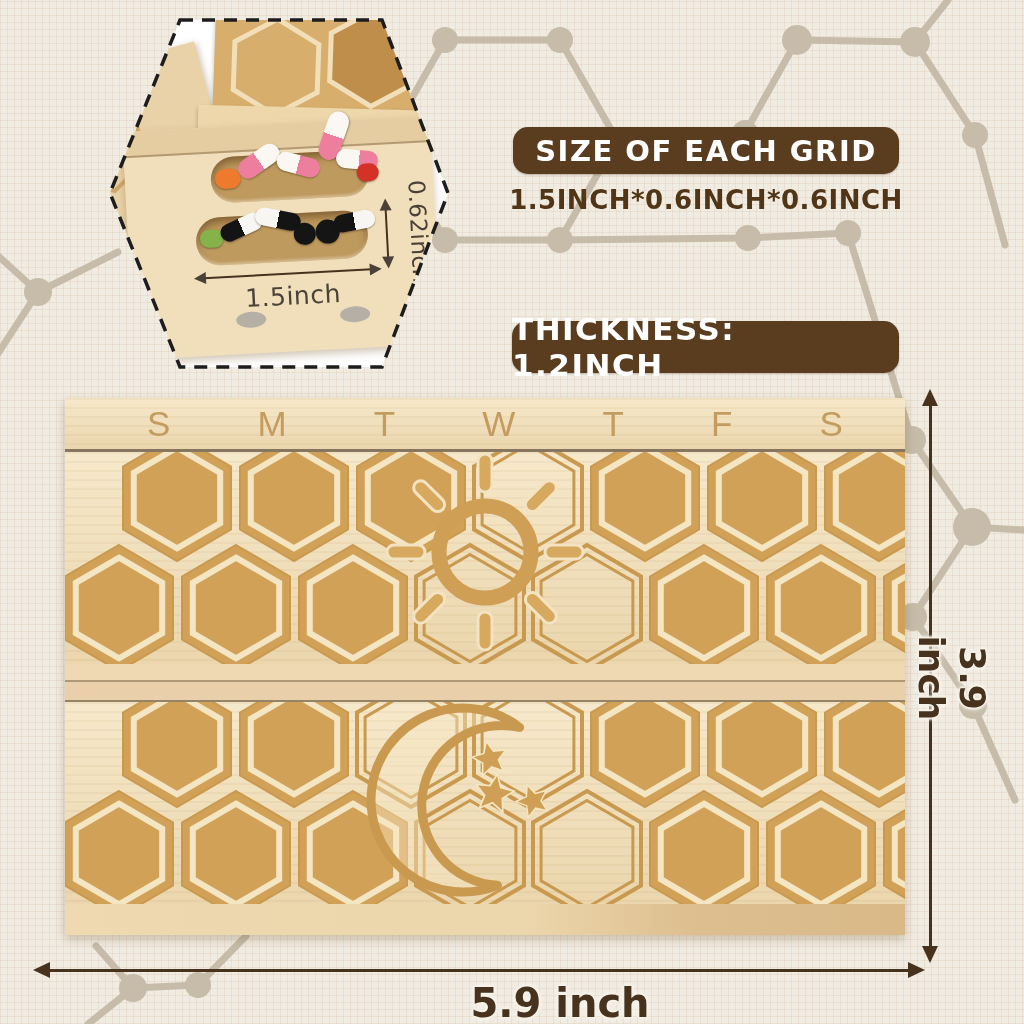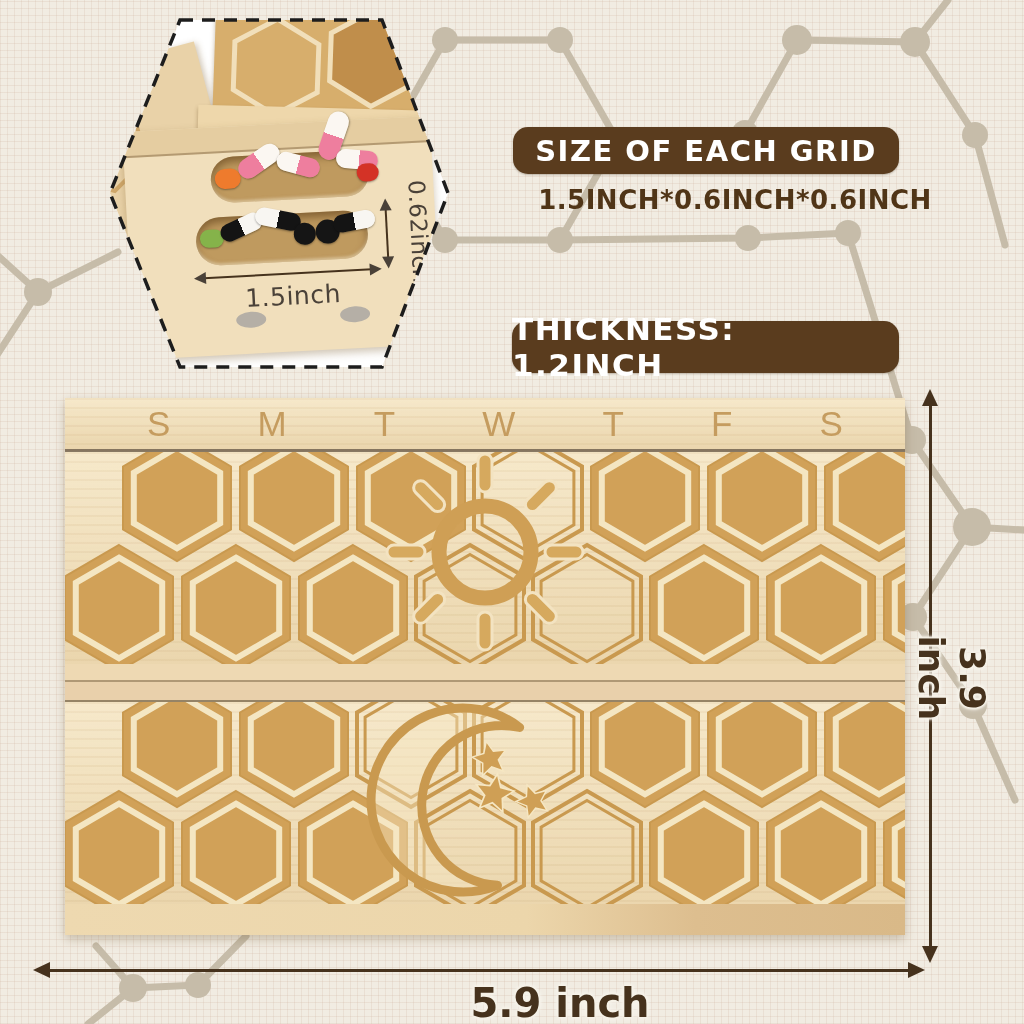--- a/index.html
+++ b/index.html
@@ -167,21 +167,21 @@
     </div>
   </div>
   <svg class="inset-border" width="350" height="359">
     <polygon points="76,6 278,6 344,179 278,353 76,353 6,179" fill="none" stroke="#1d1d1d" stroke-width="3.5" stroke-dasharray="13 9"></polygon>
   </svg>
 </div>
 
 <div class="banner" style="left:513px;top:127px;width:386px;height:47px;font-size:29px;">
   <span>SIZE OF EACH GRID</span>
 </div>
-<div class="sub-callout" style="left:534px;top:185px;width:402px;font-size:26px;">1.5INCH*0.6INCH*0.6INCH</div>
+<div class="sub-callout" style="left:505px;top:185px;width:402px;font-size:26px;">1.5INCH*0.6INCH*0.6INCH</div>
 <div class="banner" style="left:512px;top:321px;width:387px;height:52px;font-size:31px;">
   <span>THICKNESS:  1.2INCH</span>
 </div>
 
 <div class="abs organizer">
   <div class="plank-top wood">
     <span class="day-letter">S</span>
     <span class="day-letter">M</span>
     <span class="day-letter">T</span>
     <span class="day-letter">W</span>

